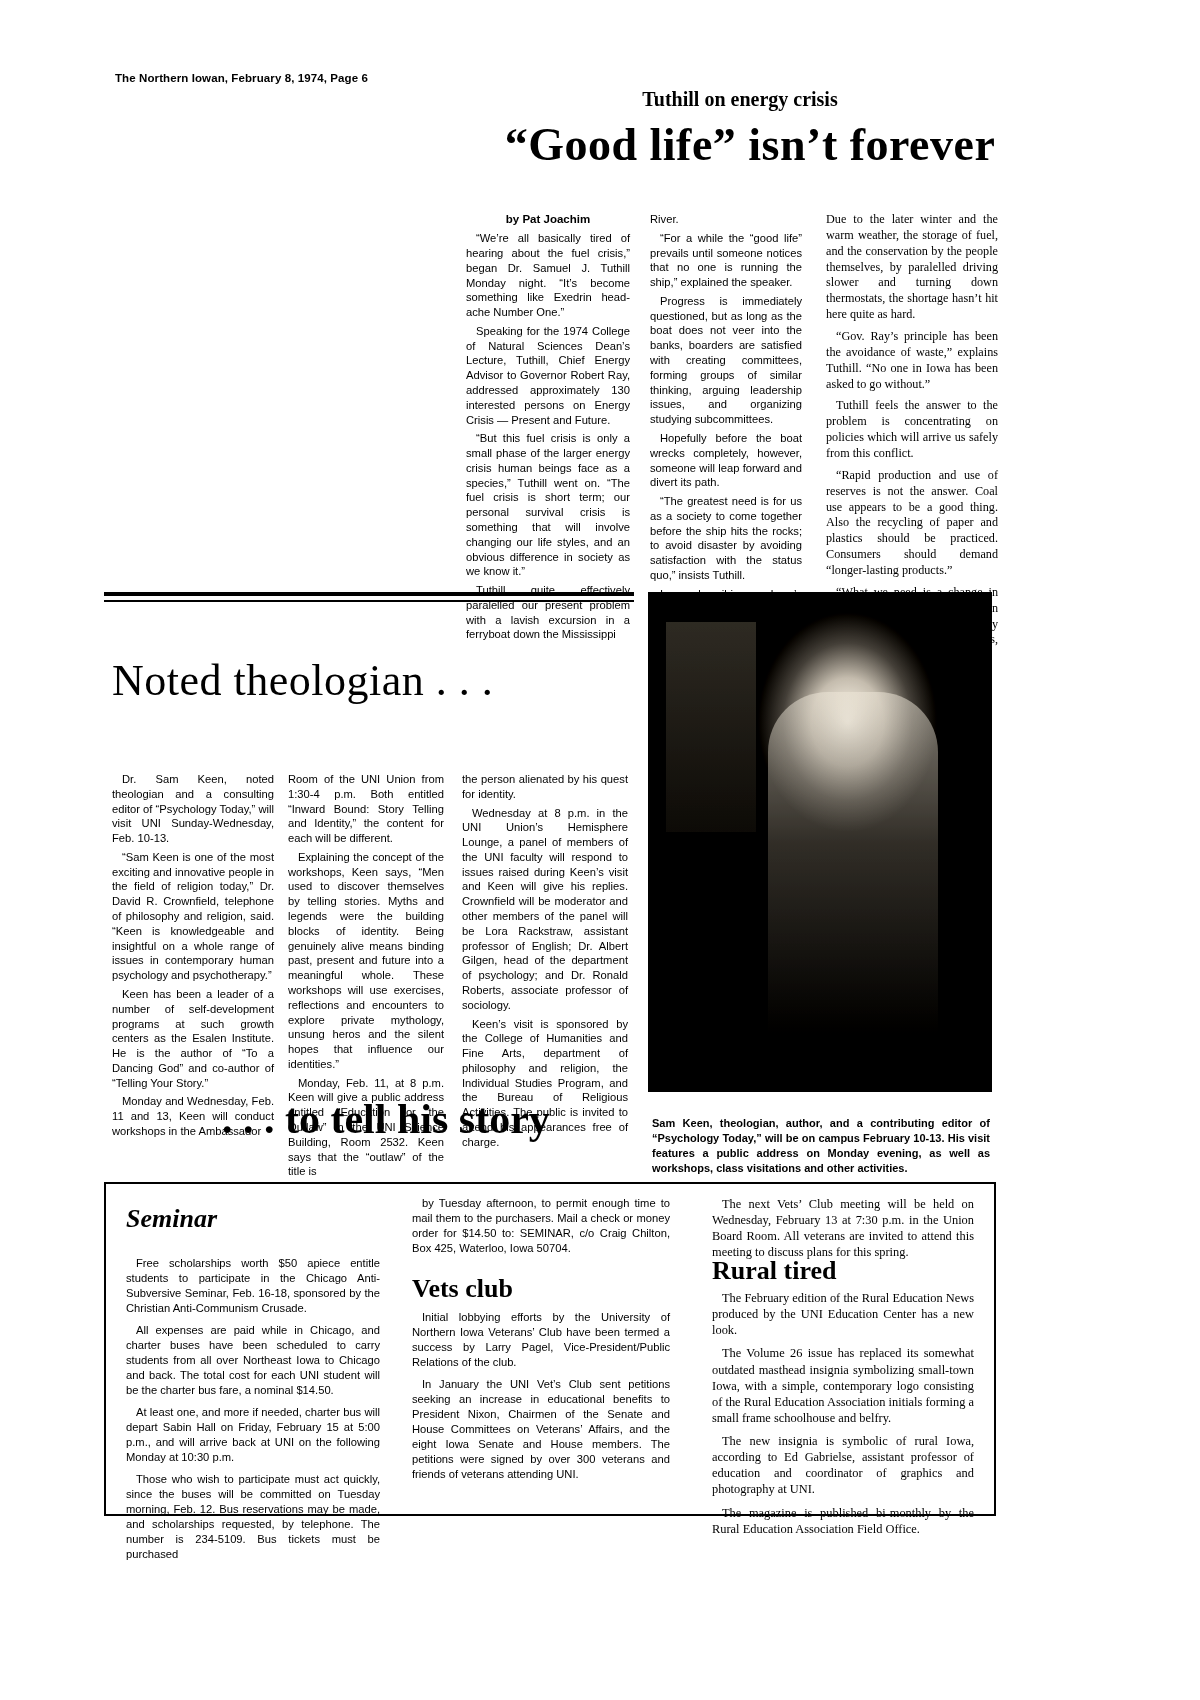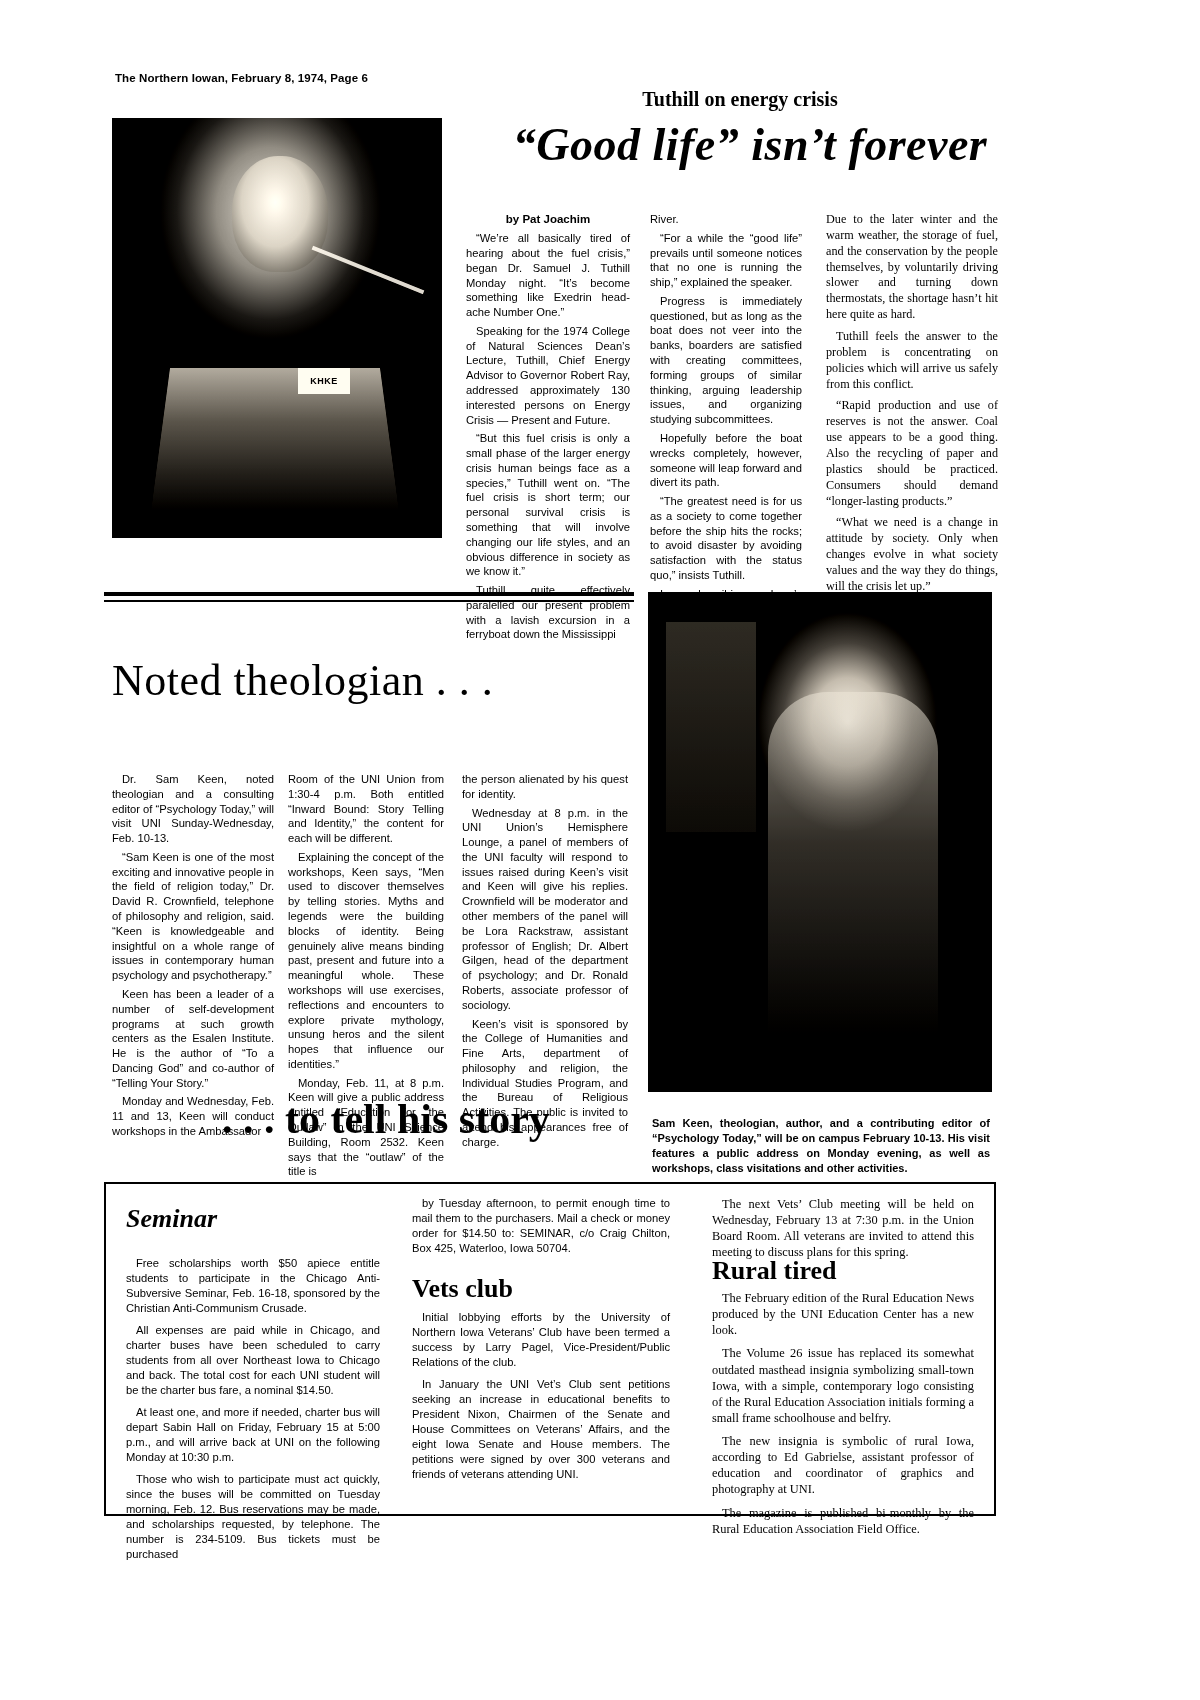--- a/index.html
+++ b/index.html
@@ -41,21 +41,20 @@
     font-family: "Liberation Serif", serif;
     font-weight: bold;
     font-size: 20px;
   }
   .headline-main {
     position: absolute;
     left: 440px; top: 118px;
     width: 620px;
     text-align: center;
     font-family: "Liberation Serif", serif;
-    font-style: italic;
     font-weight: bold;
     font-size: 46px;
     letter-spacing: .5px;
   }
 
   
   .photo1 {
     position: absolute;
     left: 112px; top: 118px;
     width: 330px; height: 420px;
@@ -229,46 +228,41 @@
 </head>
 <body>
 
 <div class="page">
 
   <div class="masthead">The Northern Iowan, February 8, 1974, Page 6</div>
 
   <div class="kicker">Tuthill on energy crisis</div>
   <div class="headline-main">“Good life” isn’t forever</div>
 
-  <div class="photo1">
-    <div class="podium"></div>
-    <div class="head"></div>
-    <div class="mic"></div>
-    <div class="badge">KHKE</div>
-  </div>
 
   <div class="col c1">
     <p class="byline">by Pat Joachim</p>
     <p>“We’re all basically tired of hearing about the fuel crisis,” began Dr. Samuel J. Tuthill Monday night. “It’s become something like Exedrin head-ache Number One.”</p>
     <p>Speaking for the 1974 College of Natural Sciences Dean’s Lecture, Tuthill, Chief Energy Advisor to Governor Robert Ray, addressed approximately 130 interested persons on Energy Crisis — Present and Future.</p>
     <p>“But this fuel crisis is only a small phase of the larger energy crisis human beings face as a species,” Tuthill went on. “The fuel crisis is short term; our personal survival crisis is something that will involve changing our life styles, and an obvious difference in society as we know it.”</p>
     <p>Tuthill quite effectively paralelled our present problem with a lavish excursion in a ferryboat down the Mississippi</p>
   </div>
 
   <div class="col c2">
     <p class="noindent">River.</p>
     <p>“For a while the “good life” prevails until someone notices that no one is running the ship,” explained the speaker.</p>
     <p>Progress is immediately questioned, but as long as the boat does not veer into the banks, boarders are satisfied with creating committees, forming groups of similar thinking, arguing leadership issues, and organizing studying subcommittees.</p>
     <p>Hopefully before the boat wrecks completely, however, someone will leap forward and divert its path.</p>
     <p>“The greatest need is for us as a society to come together before the ship hits the rocks; to avoid disaster by avoiding satisfaction with the status quo,” insists Tuthill.</p>
     <p>In describing Iowa’s personal shortage, the Energy Advisor says that the state is only suffering an a 10% deficiency.</p>
   </div>
 
   <div class="col c3">
-    <p class="noindent">Due to the later winter and the warm weather, the storage of fuel, and the conservation by the people themselves, by voluntarily driving slower and turning down thermostats, the shortage hasn’t hit here quite as hard.</p>
+    <p class="noindent">Due to the later winter and the warm weather, the storage of fuel, and the conservation by the people themselves, by paralelled driving slower and turning down thermostats, the shortage hasn’t hit here quite as hard.</p>
+    <p>“Gov. Ray’s principle has been the avoidance of waste,” explains Tuthill. “No one in Iowa has been asked to go without.”</p>
     <p>Tuthill feels the answer to the problem is concentrating on policies which will arrive us safely from this conflict.</p>
     <p>“Rapid production and use of reserves is not the answer. Coal use appears to be a good thing. Also the recycling of paper and plastics should be practiced. Consumers should demand “longer-lasting products.”</p>
     <p>“What we need is a change in attitude by society. Only when changes evolve in what society values and the way they do things, will the crisis let up.”</p>
   </div>
 
   <div class="rule-thick" style="left:104px; top:592px; width:530px; height:4px;"></div>
   <div class="rule-thick" style="left:104px; top:600px; width:530px; height:2px;"></div>
 
   <div class="headline2">Noted  theologian . . .</div>
 

